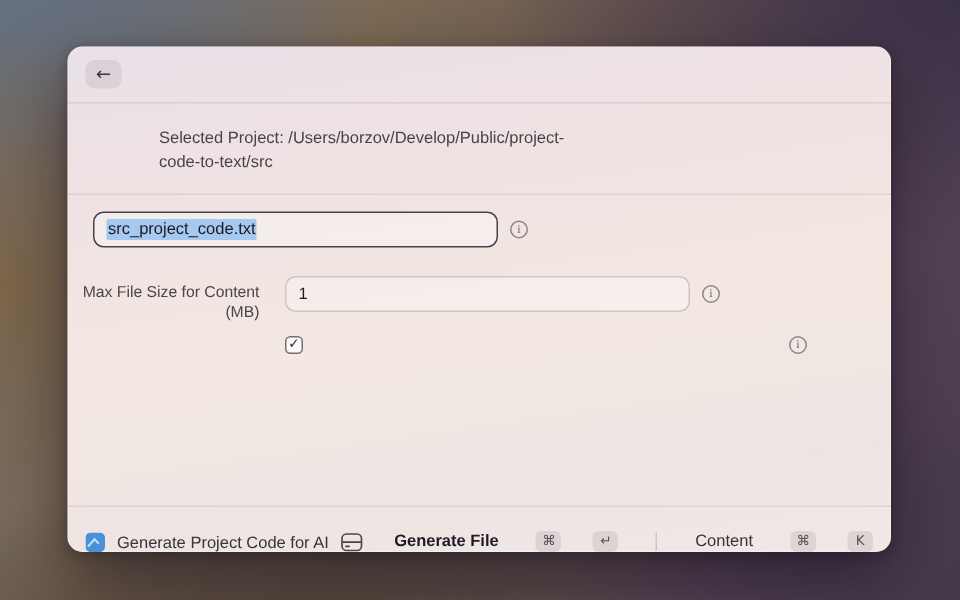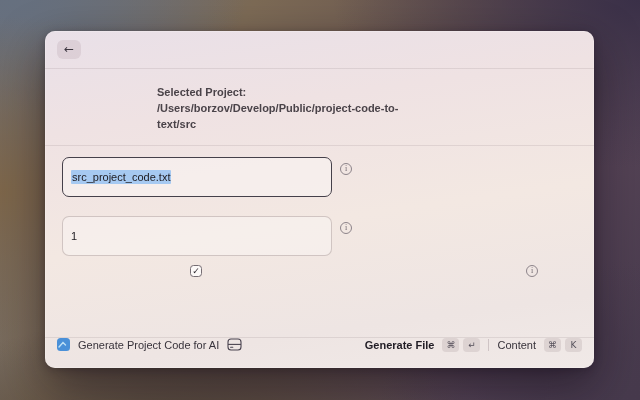--- a/index.html
+++ b/index.html
@@ -25,57 +25,57 @@
     display:flex; flex-direction:column;
   }
 
   .header { height:38px; flex:0 0 auto; display:flex; align-items:center; padding:0 12px;
     border-bottom:1px solid rgba(70,45,60,0.10); }
   .back-btn { width:24px; height:19px; border:none; border-radius:6px;
     background:rgba(95,60,80,0.10); color:#3c3640; font-size:12px; line-height:19px;
     display:flex; align-items:center; justify-content:center; cursor:default;
     font-family:"DejaVu Sans",sans-serif; }
 
-  .details { padding:15px 0 0 112px; width:440px;font-weight:bold; }
+  .details { padding:15px 0 0 61px; width:440px; }
   .details p { font-size:11px; line-height:16px; color:#4a4349; width:278px; margin-bottom:12px;
     overflow-wrap:break-word; }
   .details p:last-child { margin-bottom:0; }
 
   .divider { height:1px; background:rgba(70,45,60,0.10); margin-top:13px; }
 
   .form { padding-top:11px; }
   .form-row { display:flex; align-items:flex-start; margin-bottom:19px; }
   .form-row.tight { margin-bottom:9px; }
   .flabel { width:128px; text-align:right; font-size:10.5px; line-height:13px;
     color:#4c4449; padding-top:5px; flex:0 0 auto; }
   .fcontrol { width:270px; margin-left:17px; flex:0 0 auto; }
   .finfo-wrap { margin-left:8px; padding-top:6px; }
 
-  .input { height:40px; border-radius:7px; background:rgba(255,255,255,0.30);
+  .input { height:24px; border-radius:7px; background:rgba(255,255,255,0.30);
     border:1px solid rgba(95,70,70,0.25); display:flex; align-items:center;
     padding:0 8px; font-size:11px; color:#1d1a1f; }
   .input.focused { border:1.5px solid #45404a; background:rgba(255,255,255,0.34); }
   .sel { background:#a6c9f1; padding:1px 1px; border-radius:1px; }
 
   .info-icon { width:12px; height:12px; border-radius:50%; border:1px solid #8d848a;
     color:#6e666d; font-size:8px; line-height:10px; display:flex; align-items:center;
     justify-content:center; font-family:"Liberation Serif","DejaVu Serif",serif; }
 
   .checkbox-row { display:flex; align-items:center; }
   .checkbox { width:12px; height:12px; border-radius:3.5px; border:1px solid #756d73;
     background:rgba(255,255,255,0.75); color:#2e2a30; font-size:9px; line-height:10px;
     display:flex; align-items:center; justify-content:center;
     font-family:"DejaVu Sans",sans-serif; }
   .cb-label { margin-left:8px; font-size:11px; color:#332f36; }
 
   .footer { margin-top:auto; height:31px; flex:0 0 auto; border-top:1px solid rgba(70,45,60,0.10);
-    display:flex; align-items:flex-start; padding:0 12px; }
+    display:flex; align-items:flex-end; padding:0 12px; }
   .f-left { display:flex; align-items:center; gap:8px; }
   .app-title { font-size:11px; color:#38333b; }
-  .f-right { margin-left:auto; display:flex; align-items:center; }
+  .f-right { margin-left:auto; display:flex; align-items:center;gap:17px; }
   .primary-label { font-size:11px; font-weight:bold; color:#201c24; }
   .keycap { width:17px; height:14px; border-radius:4px; background:rgba(100,75,85,0.13);
     color:#55505a; font-size:9px; display:flex; align-items:center; justify-content:center;
     font-family:"DejaVu Sans",sans-serif; margin-left:4px; }
   .keycap.first { margin-left:8px; }
   .vsep { width:1px; height:12px; background:rgba(60,40,55,0.18); margin:0 8px; }
   .actions-label { font-size:11px; color:#38333b; }
 </style>
 </head>
 <body>
@@ -102,20 +102,21 @@
           <div class="input focused">
             <span class="sel">src_project_code.txt</span>
           </div>
         </div>
         <div class="finfo-wrap">
           <span class="info-icon">i</span>
         </div>
       </div>
 
       <div class="form-row tight">
+        <div class="flabel">Max File Size for Content (MB)</div>
         <div class="fcontrol">
           <div class="input">
             <span>1</span>
           </div>
         </div>
         <div class="finfo-wrap">
           <span class="info-icon">i</span>
         </div>
       </div>
 

